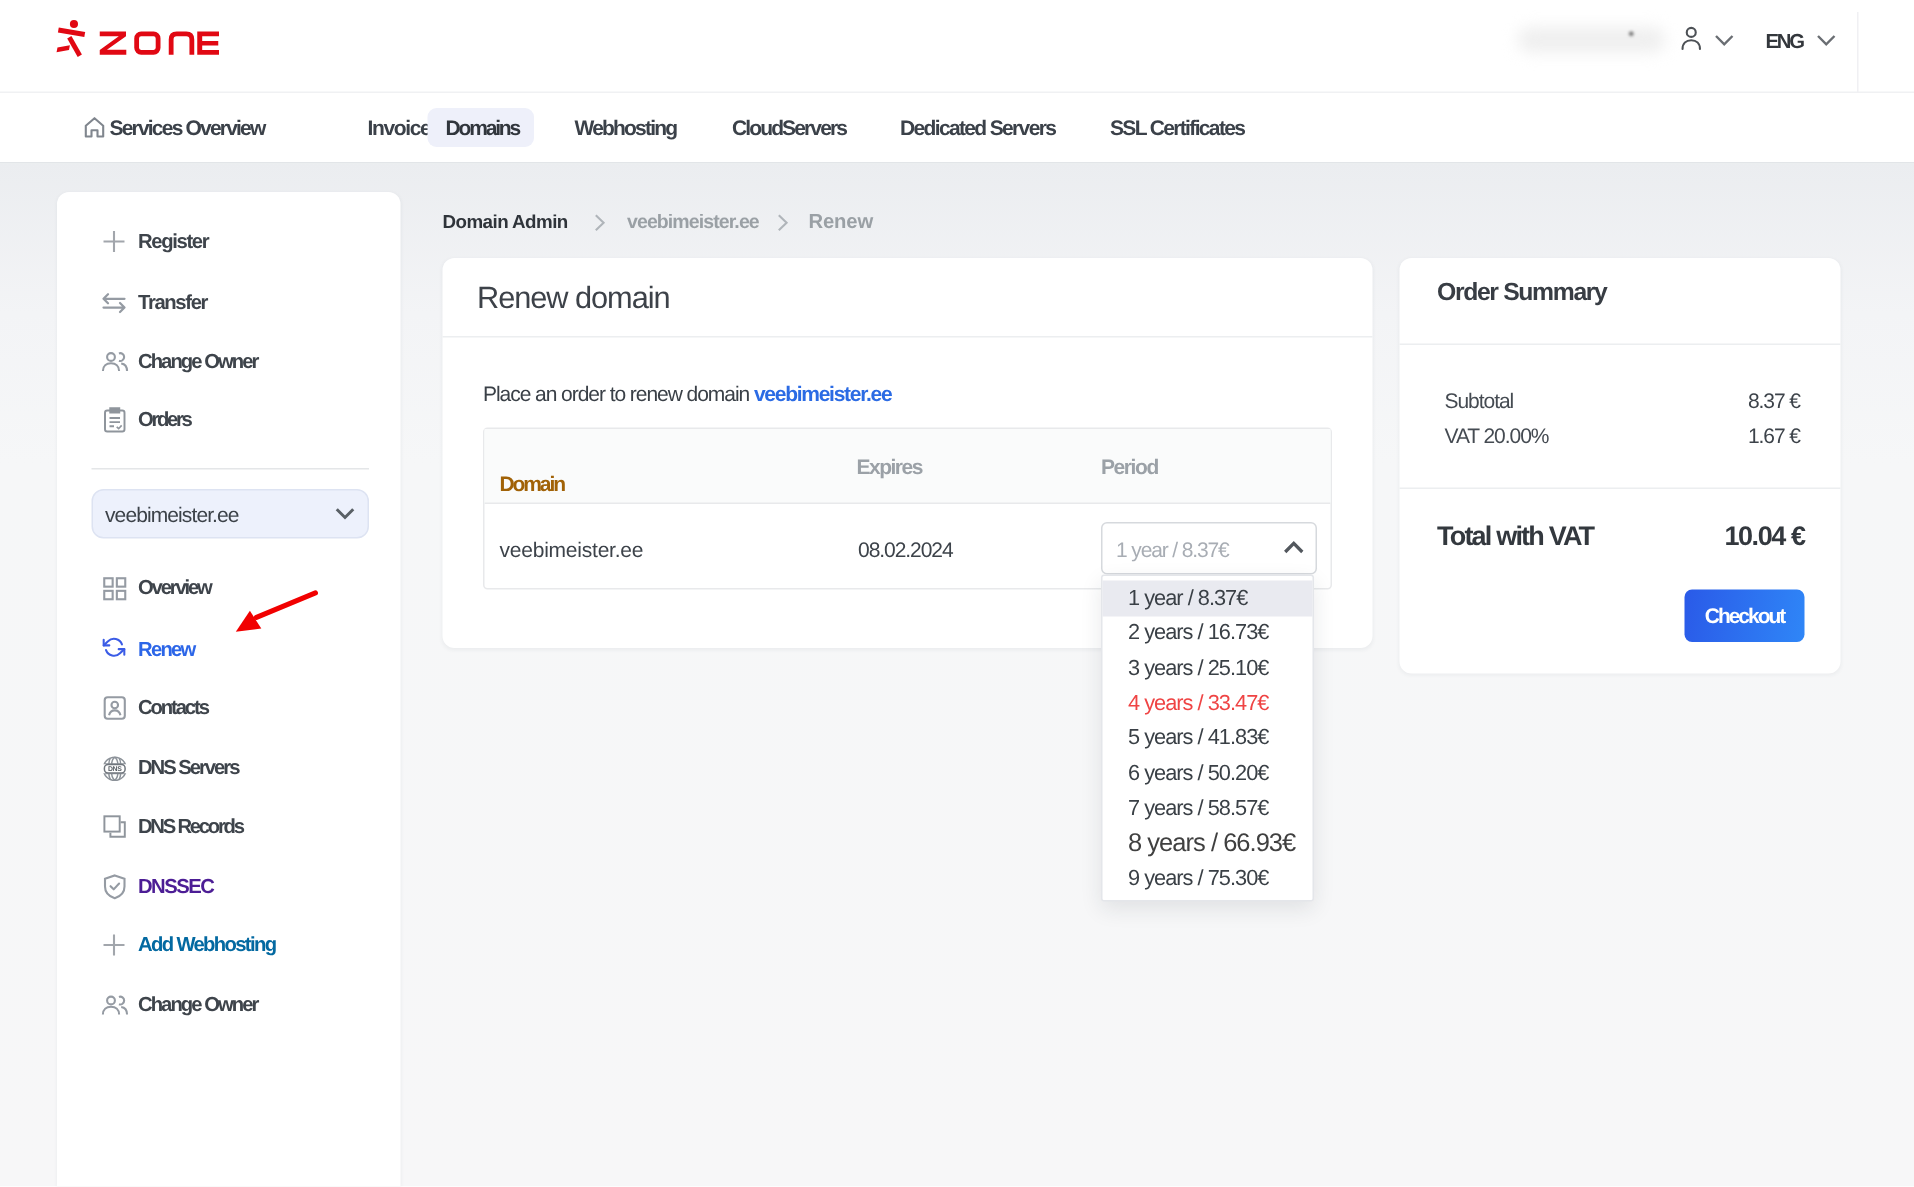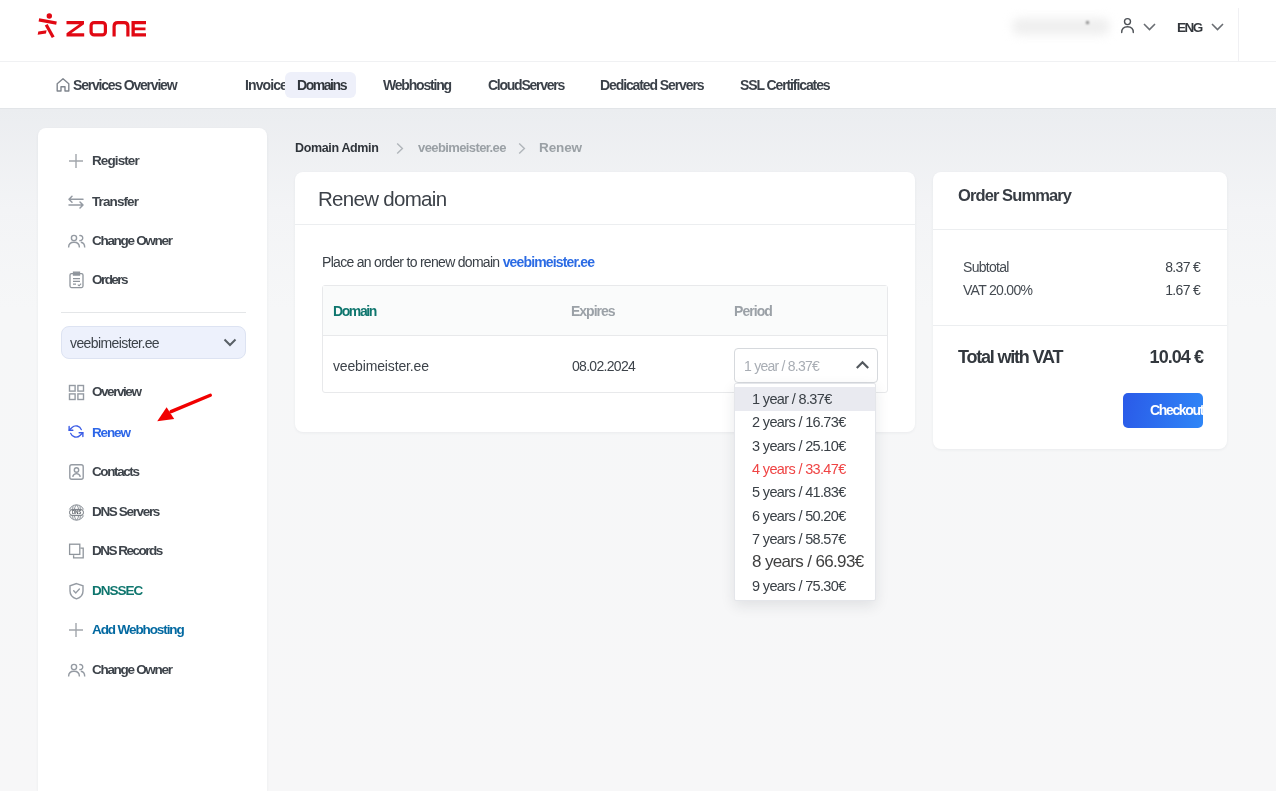--- a/index.html
+++ b/index.html
@@ -139,21 +139,21 @@
   <svg class="abs" style="left:68px;top:542px;" width="17" height="18" viewBox="0 0 17 18" fill="none" stroke="#8f959c" stroke-width="1.3">
     <path d="M12.4 6.2 h2.8 v9.6 h-9.6 v-2.6"></path>
     <rect x="1.6" y="2.2" width="10.2" height="10.2"></rect>
   </svg>
   <div class="txt" style="left:92px;top:541px;line-height:20px;font-size:13.5px;font-weight:600;letter-spacing:-1.5px;color:#3e444b;">DNS Records</div>
 
   <svg class="abs" style="left:68px;top:582px;" width="17" height="18" viewBox="0 0 17 18" fill="none" stroke="#959ba3" stroke-width="1.4">
     <path d="M8.5 1.6 L15 3.8 V9 c0 4 -2.6 6.6 -6.5 7.8 C4.6 15.6 2 13 2 9 V3.8 Z"></path>
     <path d="M5.7 8.8 L7.8 10.9 L11.4 7" stroke-linecap="round" stroke-linejoin="round"></path>
   </svg>
-  <div class="txt" style="left:92px;top:581px;line-height:20px;font-size:13.5px;font-weight:600;letter-spacing:-1.0px;color:#0f766e;">DNSSEC</div>
+  <div class="txt" style="left:92px;top:581px;line-height:20px;font-size:13.5px;font-weight:600;letter-spacing:-1.0px;color:#4c1d95;">DNSSEC</div>
 
   <svg class="abs" style="left:67px;top:621px;" width="18" height="18" viewBox="0 0 18 18" fill="none" stroke="#a2a6ac" stroke-width="1.4">
     <path d="M9 2 V16 M2 9 H16"></path>
   </svg>
   <div class="txt" style="left:92px;top:620px;line-height:20px;font-size:13.5px;font-weight:600;letter-spacing:-1.1px;color:#0369a1;">Add Webhosting</div>
 
   <svg class="abs" style="left:67px;top:661px;" width="19" height="18" viewBox="0 0 19 18" fill="none" stroke="#959ba3" stroke-width="1.4">
     <circle cx="7" cy="6" r="2.6"></circle>
     <path d="M1.6 15.4 c0 -3.4 2.3 -5.2 5.4 -5.2 c3.1 0 5.4 1.8 5.4 5.2"></path>
     <path d="M12.3 3.6 a2.6 2.6 0 1 1 0 4.9 M13.8 10.3 c2.5 0.3 3.9 2.1 3.9 5.1"></path>
@@ -175,21 +175,21 @@
   </svg>
   <div class="txt" style="left:539px;top:139px;line-height:18px;font-size:13.5px;font-weight:600;letter-spacing:-0.1px;color:#9aa0a5;">Renew</div>
 
   <div class="abs" style="left:295px;top:172px;width:620px;height:260px;background:#fff;border-radius:8px;box-shadow:0 1px 3px rgba(40,50,60,0.06);"></div>
   <div class="txt" style="left:318px;top:186px;line-height:26px;font-size:20.5px;letter-spacing:-0.7px;color:#3d4249;">Renew domain</div>
   <div class="abs" style="left:295px;top:224px;width:620px;height:1px;background:#eceef0;"></div>
   <div class="txt" style="left:322px;top:252px;line-height:20px;font-size:14px;letter-spacing:-0.7px;color:#3a4047;">Place an order to renew domain <span style="font-weight:bold;letter-spacing:-0.85px;color:#2b6be4;">veebimeister.ee</span></div>
 
   <div class="abs" style="left:322px;top:285px;width:566px;height:108px;border:1px solid #e8e9eb;border-radius:3px;background:#fff;"></div>
   <div class="abs" style="left:323px;top:286px;width:564px;height:50px;background:#fafbfb;border-bottom:1px solid #e8e9eb;"></div>
-  <div class="txt" style="left:333px;top:301px;line-height:20px;font-size:14px;font-weight:600;letter-spacing:-1.4px;color:#0f766e;">Domain</div>
+  <div class="txt" style="left:333px;top:312px;line-height:20px;font-size:14px;font-weight:600;letter-spacing:-1.4px;color:#a16207;">Domain</div>
   <div class="txt" style="left:571px;top:301px;line-height:20px;font-size:14px;font-weight:600;letter-spacing:-1.0px;color:#9ba1a7;">Expires</div>
   <div class="txt" style="left:734px;top:301px;line-height:20px;font-size:14px;font-weight:600;letter-spacing:-0.95px;color:#9ba1a7;">Period</div>
   <div class="txt" style="left:333px;top:356px;line-height:20px;font-size:14px;letter-spacing:-0.15px;color:#3d434a;">veebimeister.ee</div>
   <div class="txt" style="left:572px;top:356px;line-height:20px;font-size:14px;letter-spacing:-0.7px;color:#3d434a;">08.02.2024</div>
 
   <div class="abs" style="left:734px;top:348px;width:144px;height:35px;background:#fff;border:1px solid #d6d9dd;border-radius:4px;"></div>
   <div class="txt" style="left:744px;top:356px;line-height:20px;font-size:14px;letter-spacing:-0.75px;color:#a8adb4;">1 year / 8.37€</div>
   <svg class="abs" style="left:855px;top:360px;" width="15" height="10" viewBox="0 0 15 10" fill="none" stroke="#53585e" stroke-width="2.2">
     <path d="M1.8 8 L7.5 2.3 L13.2 8"></path>
   </svg>
@@ -210,15 +210,15 @@
   <div class="txt" style="left:958px;top:185px;line-height:21px;font-size:16.5px;font-weight:bold;letter-spacing:-0.9px;color:#383d44;">Order Summary</div>
   <div class="abs" style="left:933px;top:229px;width:294px;height:1px;background:#eceef0;"></div>
   <div class="txt" style="left:963px;top:257px;line-height:20px;font-size:14px;letter-spacing:-0.7px;color:#454b52;">Subtotal</div>
   <div class="txt" style="left:1110px;top:257px;width:90px;text-align:right;line-height:20px;font-size:14px;letter-spacing:-0.7px;color:#3d434a;">8.37 €</div>
   <div class="txt" style="left:963px;top:280px;line-height:20px;font-size:14px;letter-spacing:-0.7px;color:#454b52;">VAT 20.00%</div>
   <div class="txt" style="left:1110px;top:280px;width:90px;text-align:right;line-height:20px;font-size:14px;letter-spacing:-0.7px;color:#3d434a;">1.67 €</div>
   <div class="abs" style="left:933px;top:325px;width:294px;height:1px;background:#eceef0;"></div>
   <div class="txt" style="left:958px;top:345px;line-height:24px;font-size:18px;font-weight:bold;letter-spacing:-1.2px;color:#33383e;">Total with VAT</div>
   <div class="txt" style="left:1103px;top:345px;width:100px;text-align:right;line-height:24px;font-size:18px;font-weight:bold;letter-spacing:-0.95px;color:#33383e;">10.04 €</div>
   <div class="abs" style="left:1123px;top:393px;width:80px;height:35px;background:linear-gradient(100deg,#2a5ae8,#2f86f7);border-radius:5px;"></div>
-  <div class="txt" style="left:1123px;top:393px;width:80px;height:35px;text-align:right;line-height:35px;font-size:14px;font-weight:bold;letter-spacing:-1.35px;color:#fff;">Checkout</div>
+  <div class="txt" style="left:1123px;top:393px;width:80px;height:35px;text-align:center;line-height:35px;font-size:14px;font-weight:bold;letter-spacing:-1.35px;color:#fff;">Checkout</div>
 
 </div>
 
 </body></html>

